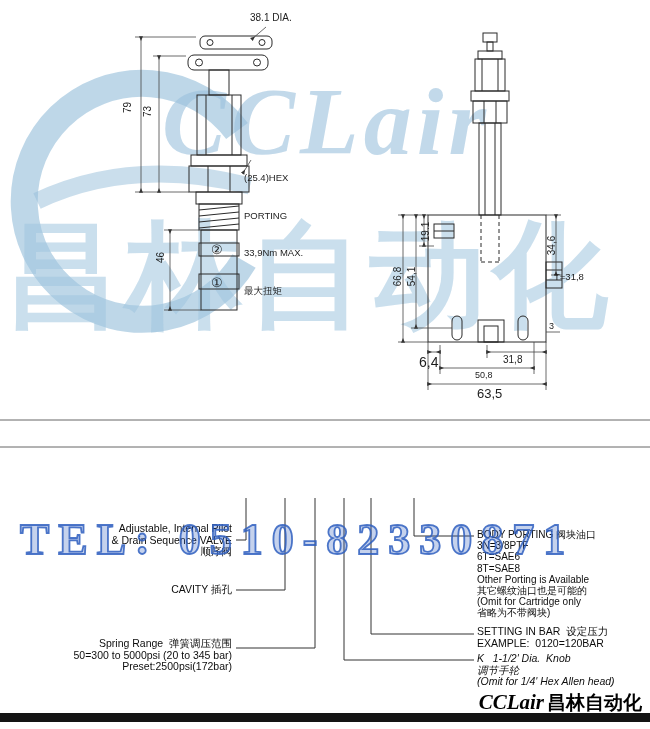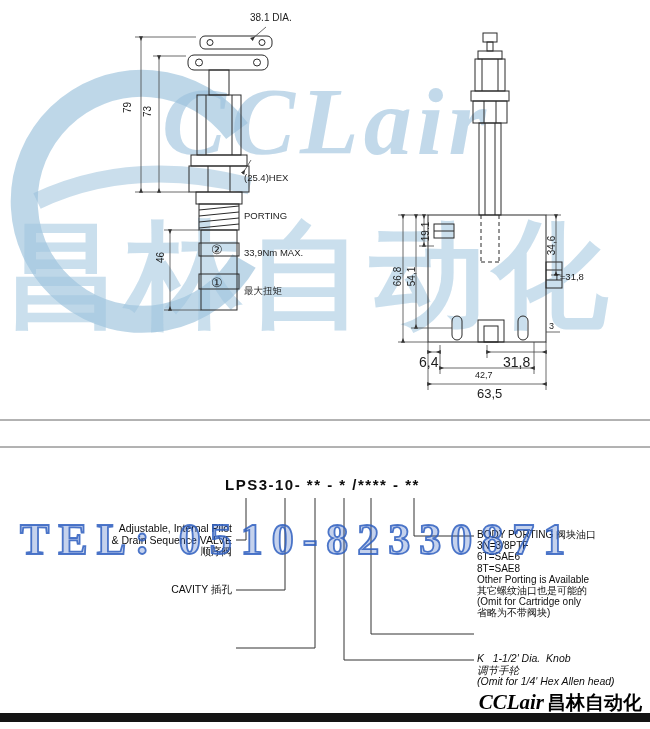--- a/index.html
+++ b/index.html
@@ -185,46 +185,54 @@
   </div>
   <span class="port" style="left:211px; top:242px;">②</span>
   <span class="port" style="left:211px; top:275px;">①</span>
 
   <span class="dim rot" style="left:416px; top:226px;">19.1</span>
   <span class="dim rot" style="left:542px; top:240px;">34,6</span>
   <span class="dim rot" style="left:388px; top:271px;">66,8</span>
   <span class="dim rot" style="left:402px; top:271px;">54,1</span>
   <span class="dim" style="left:538px; top:271px; font-size:9.5px;margin-left:16px;">T=31,8</span>
   <span class="dim" style="left:419px; top:354px; font-size:14px;">6,4</span>
-  <span class="dim" style="left:503px; top:354px; font-size:14px;">31,8</span>
-  <span class="dim" style="left:475px; top:370px; font-size:9px;">42,7</span>
+  <span class="dim" style="left:503px; top:354px; font-size:10px;">31,8</span>
+  <span class="dim" style="left:475px; top:370px; font-size:9px;">50,8</span>
   <span class="dim" style="left:477px; top:386px; font-size:13px;">63,5</span>
   <span class="dim" style="left:549px; top:321px; font-size:9px;">3</span>
 
-  <div class="code">LPS3-10- ** - * /**** - **</div>
 
   <div class="olabel left-lbl" style="top:523px;">
     <div>Adjustable, Internal Pilot</div>
     <div>&amp; Drain Sequence VALVE</div>
     <div>顺序阀</div>
   </div>
   <div class="olabel left-lbl" style="top:584px;">
     <div>CAVITY 插孔</div>
+  </div>
+  <div class="olabel left-lbl" style="top:638px;">
+    <div>Spring Range  弹簧调压范围</div>
+    <div>50=300 to 5000psi (20 to 345 bar)</div>
+    <div>Preset:2500psi(172bar)</div>
   </div>
 
   <div class="olabel right-lbl porting" style="top:529px;">
     <div>BODY PORTING 阀块油口</div>
     <div>3N=3/8PTF</div>
     <div>6T=SAE6</div>
     <div>8T=SAE8</div>
     <div>Other Porting is Available</div>
     <div>其它螺纹油口也是可能的</div>
     <div>(Omit for Cartridge only</div>
     <div>省略为不带阀块)</div>
   </div>
+  <div class="olabel right-lbl" style="top:626px;">
+    <div>SETTING IN BAR  设定压力</div>
+    <div>EXAMPLE:  0120=120BAR</div>
+  </div>
   <div class="olabel right-lbl" style="top:653px;font-style:italic;">
     <div>K   1-1/2' Dia.  Knob</div>
     <div>调节手轮</div>
     <div>(Omit for 1/4' Hex Allen head)</div>
   </div>
 
   <div class="wm-contact wm-tel">TEL: 0510-82330871</div>
 
   <div class="footer-brand">
     <span class="fb-en">CCLair</span>

